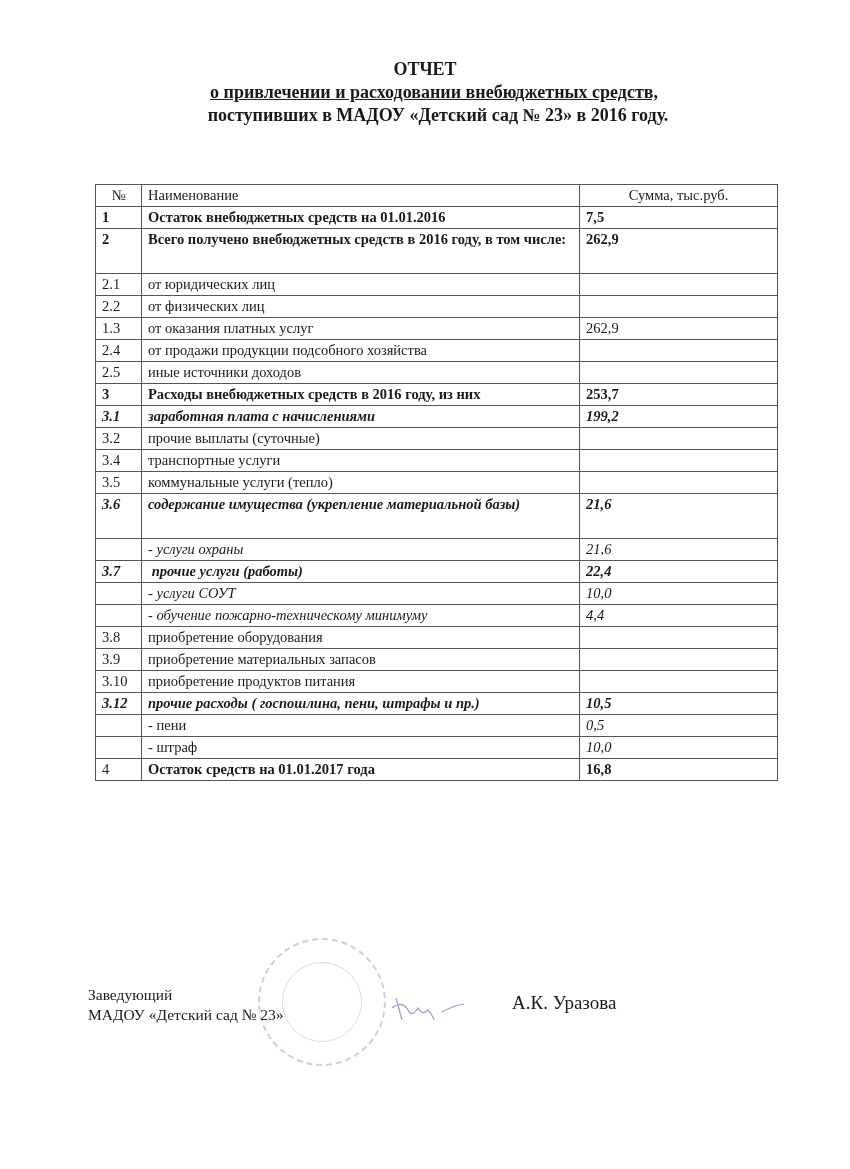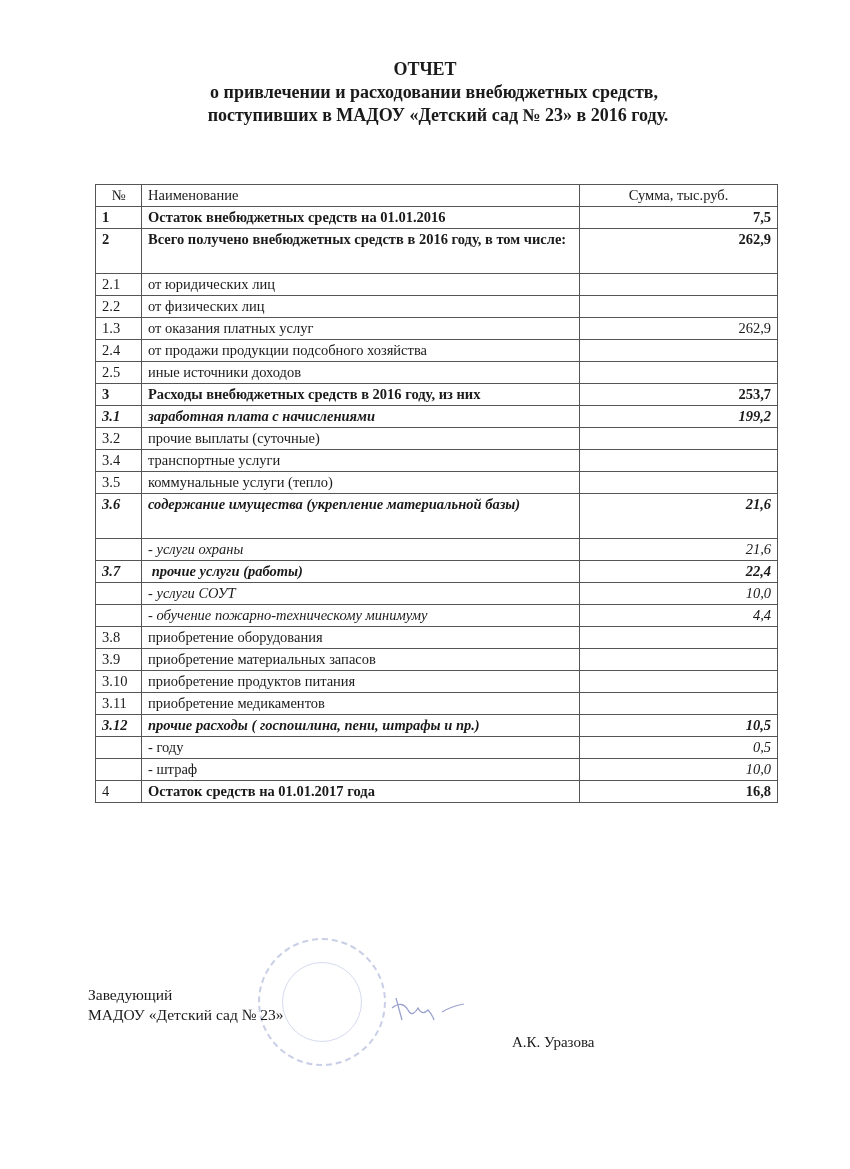--- a/index.html
+++ b/index.html
@@ -1,44 +1,44 @@
 <!DOCTYPE html>
 <html><head>
 <meta charset="utf-8">
 <style>
   html, body { margin: 0; padding: 0; background: #ffffff; }
   body { width: 850px; height: 1169px; position: relative; overflow: hidden;
          font-family: "Liberation Serif", "DejaVu Serif", serif; color: #1a1a1a; }
   .title-block { position: absolute; top: 58px; left: 0; width: 850px; text-align: center;
                  font-weight: bold; font-size: 18px; line-height: 23px; }
   .title-block div { white-space: nowrap; }
-  .title-block .l2 { margin-left: 18px; }
+  .title-block .l2 { margin-left: 18px; text-decoration: underline; }
   .title-block .l3 { margin-left: 26px; }
 
   table.report { position: absolute; left: 95px; top: 184px; width: 682px;
                  border-collapse: collapse; font-size: 14.5px; table-layout: fixed; }
   table.report td, table.report th { border: 1px solid #555; padding: 0 6px; vertical-align: top;
                  height: 21px; line-height: 21px; font-weight: normal; }
   table.report col.c1 { width: 46px; }
   table.report col.c2 { width: 438px; }
   table.report col.c3 { width: 198px; }
   table.report th { font-size: 14.5px; }
   th.h-num, th.h-sum { font-weight: bold; text-align: center; }
   th.h-name { text-align: left; }
   th.h-num { font-weight: bold; }
   th.h-sum { font-weight: bold; }
-  td.sum { text-align: right; }
+  td.sum { text-align: left; }
   tr.bold td { font-weight: bold; }
   tr.bi td { font-weight: bold; font-style: italic; }
   tr.it td.name, tr.it td.sum { font-style: italic; }
   tr.tall td { height: 44px; }
   td.justify { text-align: justify; text-align-last: left; line-height: 22px; }
 
   .signature { position: absolute; top: 985px; left: 88px; font-size: 15.5px; line-height: 20px; }
-  .signature-name { position: absolute; top: 1034px; left: 512px; font-size: 15px; }
+  .signature-name { position: absolute; top: 992px; left: 512px; font-size: 19px; }
   .stamp { position: absolute; left: 258px; top: 938px; width: 128px; height: 128px; border-radius: 50%;
            border: 2px dashed #c9cfe6; box-sizing: border-box; }
   .stamp::after { content: ""; position: absolute; left: 22px; top: 22px; right: 22px; bottom: 22px;
                   border-radius: 50%; border: 1px solid #d6dbee; }
   .sign-mark { position: absolute; left: 388px; top: 990px; width: 80px; height: 40px; }
 </style>
 </head>
 <body>
 
 <div class="title-block">
@@ -154,33 +154,28 @@
     <tr>
       <td>3.9</td>
       <td class="name">приобретение материальных запасов</td>
       <td class="sum"></td>
     </tr>
     <tr>
       <td>3.10</td>
       <td class="name">приобретение продуктов питания</td>
       <td class="sum"></td>
     </tr>
-    <tr>
-      <td>3.11</td>
-      <td class="name">приобретение медикаментов</td>
-      <td class="sum"></td>
-    </tr>
     <tr class="bi">
       <td>3.12</td>
       <td class="name">прочие расходы ( госпошлина, пени, штрафы и пр.)</td>
       <td class="sum">10,5</td>
     </tr>
     <tr>
       <td></td>
-      <td class="name">- году</td>
+      <td class="name">- пени</td>
       <td class="sum" style="font-style:italic">0,5</td>
     </tr>
     <tr>
       <td></td>
       <td class="name">- штраф</td>
       <td class="sum" style="font-style:italic">10,0</td>
     </tr>
     <tr class="bold">
       <td style="font-weight:normal">4</td>
       <td class="name">Остаток средств на 01.01.2017 года</td>

